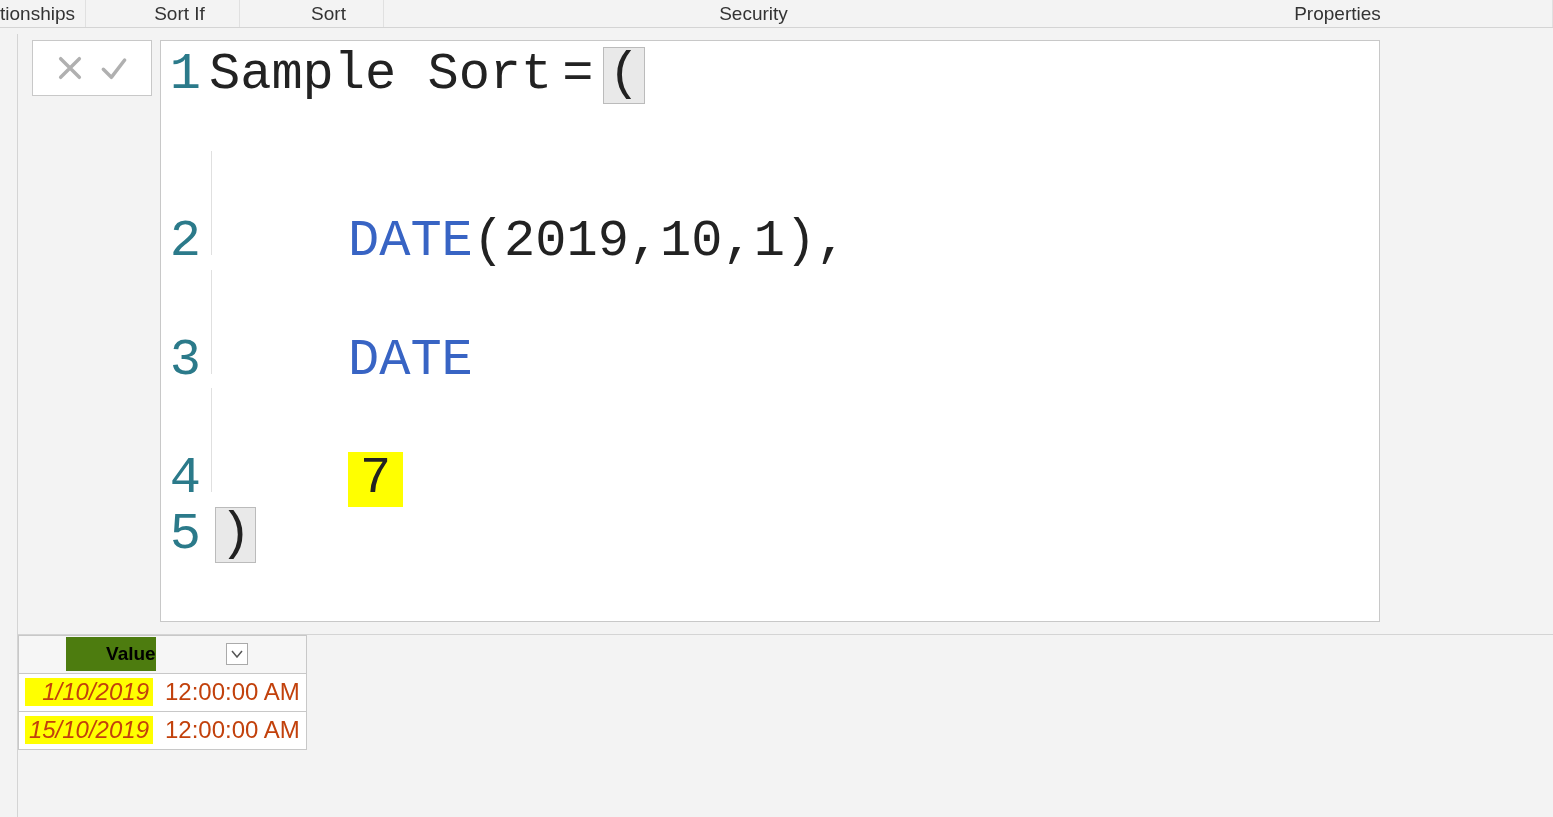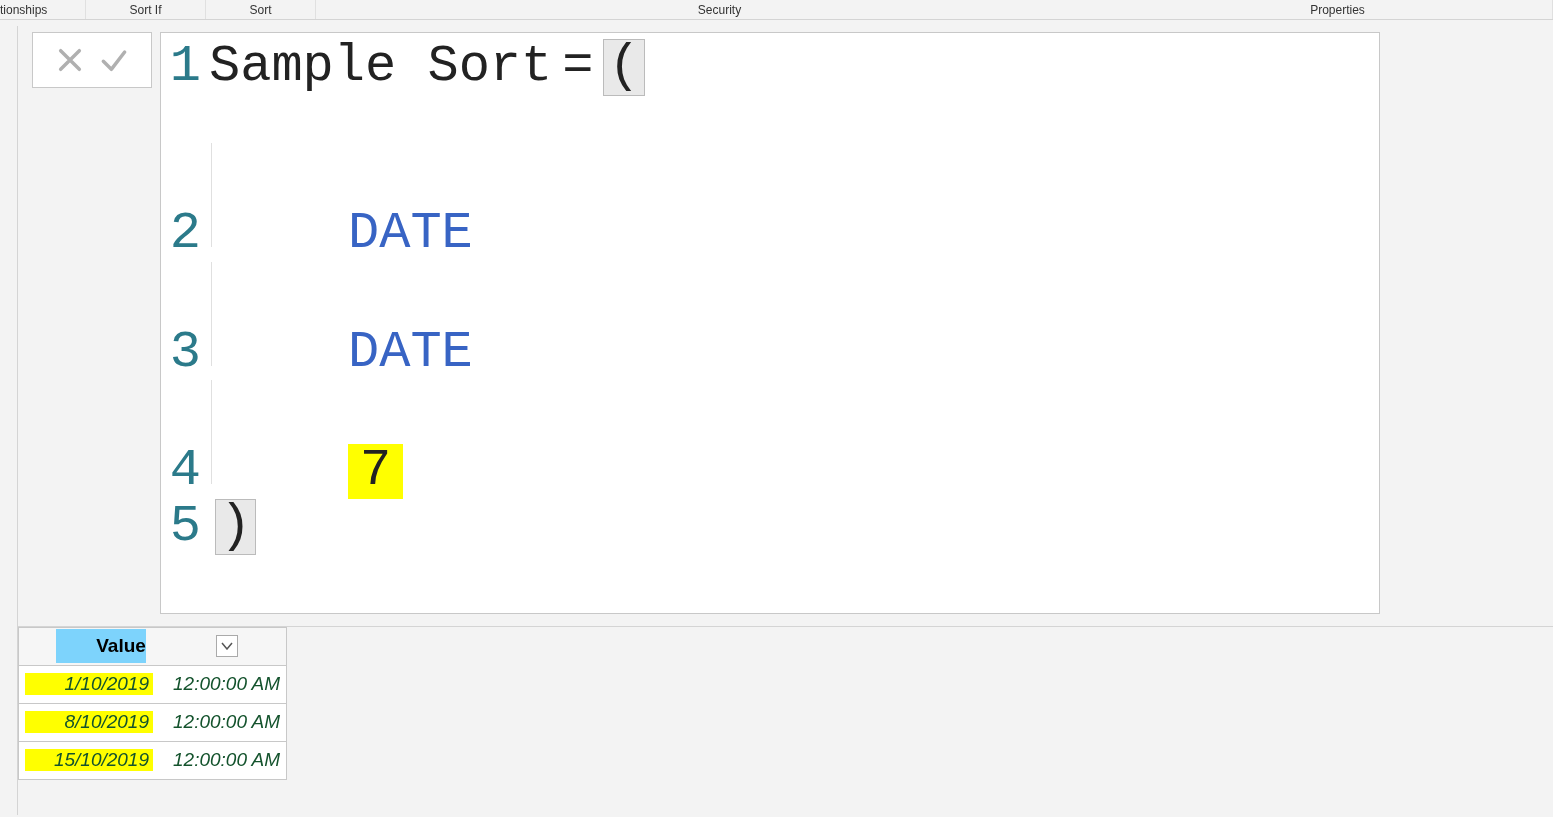--- a/index.html
+++ b/index.html
@@ -11,24 +11,25 @@
       font-family: "Segoe UI", Tahoma, sans-serif;
       background: #f3f3f3;
       width: 1553px;
       height: 817px;
       overflow: hidden;
     }
     .ribbon {
       display: flex;
       background: #f3f3f3;
       border-bottom: 1px solid #d4d4d4;
-      height: 20px;
-      align-items: center;
-      font-size: 12px;
+      height: 28px;
+      align-items: center;
+      font-size: 19px;
       color: #333;
+      gap: 34px;
     }
     .ribbon-group {
       padding: 0 30px;
       height: 100%;
       display: flex;
       align-items: center;
       border-right: 1px solid #e0e0e0;
       white-space: nowrap;
     }
     .ribbon-group:first-child {
@@ -139,51 +140,50 @@
       position: relative;
     }
     .th-inner {
       display: flex;
       align-items: center;
       justify-content: center;
       gap: 70px;
       padding-right: 4px;
     }
     .th-inner.hl {
-      background: #7dd3fc;
+      background: #4d7c0f;
       margin: -1px 0 -1px -7px;
       padding: 6px 0 6px 40px;
     }
     .filter-btn {
       width: 22px;
       height: 22px;
       border: 1px solid #aaa;
       background: #fff;
       display: inline-flex;
       align-items: center;
       justify-content: center;
       font-size: 13px;
       color: #444;
     }
     .dtable td {
       text-align: right;
-      font-size: 19px;
-      color: #14532d;
+      font-size: 24px;
+      color: #c2410c;
     }
     .cell-split { display: flex; }
     .date-part {
       background: #ffff00;
       font-style: italic;
       padding-right: 4px;
       text-align: right;
       min-width: 128px;
     }
     .time-part {
-      padding-left: 20px;
-      font-style: italic;
+      padding-left: 12px;
       min-width: 126px;
     }
   </style>
 </head>
 <body>
 
 <div class="ribbon">
   <div class="ribbon-group" style="width:86px;padding-left:0">tionships</div>
   <div class="ribbon-group" style="width:120px;justify-content:center">Sort If</div>
   <div class="ribbon-group" style="width:110px;justify-content:center">Sort</div>
@@ -214,20 +214,21 @@
           <span class="lineno">1</span>
           <span class="tok-var">Sample Sort</span>
           <span class="tok-op">=</span>
           <span class="bracket-match tok-punct">(</span>
         </div>
         <div class="code-line">
           <span class="lineno">2</span>
           <span class="indent-guide"></span>
           <span class="indent"></span>
           <span class="tok-func">DATE</span>
+          <span class="tok-args">(2019,10,1),</span>
         </div>
         <div class="code-line">
           <span class="lineno">3</span>
           <span class="indent-guide"></span>
           <span class="indent"></span>
           <span class="tok-func">DATE</span>
         </div>
         <div class="code-line">
           <span class="lineno">4</span>
           <span class="indent-guide"></span>
@@ -262,28 +263,20 @@
             <td>
               <div class="cell-split">
                 <span class="date-part">1/10/2019</span>
                 <span class="time-part">12:00:00 AM</span>
               </div>
             </td>
           </tr>
           <tr>
             <td>
               <div class="cell-split">
-                <span class="date-part">8/10/2019</span>
-                <span class="time-part">12:00:00 AM</span>
-              </div>
-            </td>
-          </tr>
-          <tr>
-            <td>
-              <div class="cell-split">
                 <span class="date-part">15/10/2019</span>
                 <span class="time-part">12:00:00 AM</span>
               </div>
             </td>
           </tr>
         </tbody>
       </table>
     </div>
   </div>
 </div>

